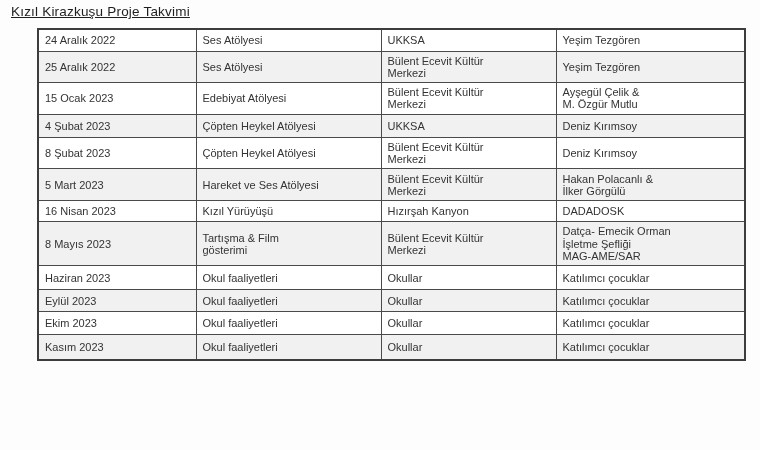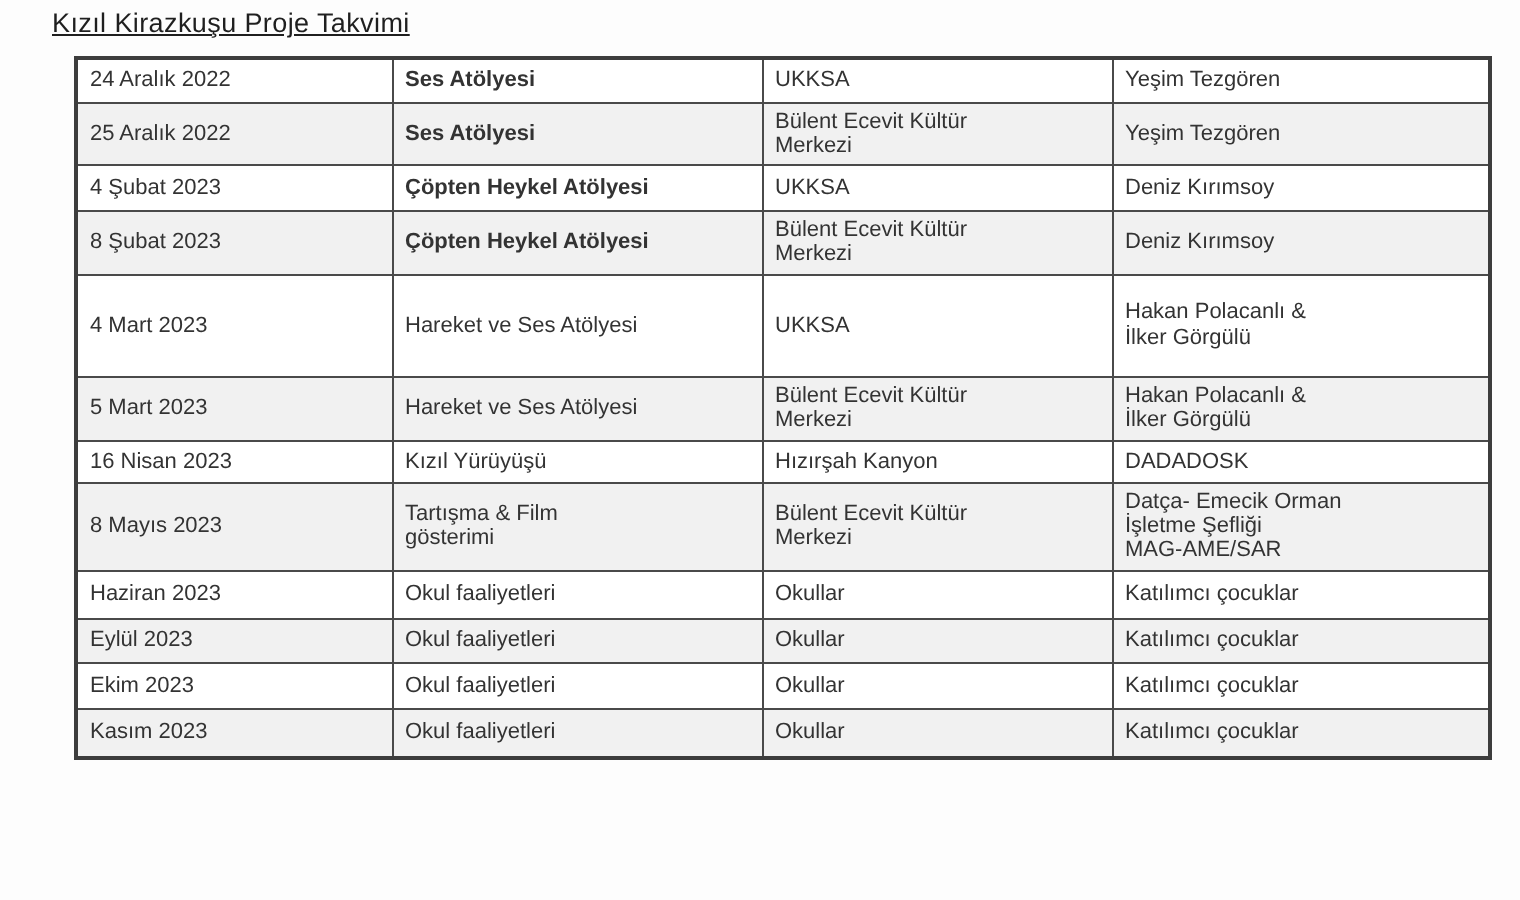--- a/index.html
+++ b/index.html
@@ -6,21 +6,21 @@
   body{
     width:760px;height:450px;
     background:#fdfdfd;
     font-family:"Liberation Sans", sans-serif;
     color:#2e2e2e;
     overflow:hidden;
     position:relative;
   }
   .page-title{
     position:absolute;
-    left:26px;top:4px;
+    left:11px;top:4px;
     font-size:13.5px;
     font-weight:400;
     letter-spacing:.2px;
     color:#1f1f1f;
     text-decoration:underline;
     white-space:nowrap;
   }
   table.schedule{
     position:absolute;
     left:37px;top:28px;
@@ -37,21 +37,21 @@
     border:1px solid #4a4a4a;
     font-size:11px;
     line-height:1.12;
     padding:3px 6px;
     vertical-align:middle;
     white-space:pre-line;
     color:#333333;
     background:#ffffff;
   }
   tr:nth-child(even) td{background:#f1f1f1;}
-  td.b{font-weight:700;}
+  td.b{font-weight:400;}
 </style>
 </head>
 <body>
 
 <div class="page-title">Kızıl Kirazkuşu Proje Takvimi</div>
 
 <table class="schedule">
   <colgroup>
     <col class="c-date">
       <col class="c-activity">
@@ -65,39 +65,40 @@
       <td>UKKSA</td>
       <td>Yeşim Tezgören</td>
     </tr>
     <tr style="height:29px">
       <td>25 Aralık 2022</td>
       <td class="b">Ses Atölyesi</td>
       <td>Bülent Ecevit Kültür
 Merkezi</td>
       <td>Yeşim Tezgören</td>
     </tr>
+    <tr style="height:29px">
+      <td>15 Ocak 2023</td>
+      <td>Edebiyat Atölyesi</td>
+      <td>Bülent Ecevit Kültür
+Merkezi</td>
+      <td>Ayşegül Çelik &amp;
+M. Özgür Mutlu</td>
+    </tr>
     <tr style="height:23px">
       <td>4 Şubat 2023</td>
       <td class="b">Çöpten Heykel Atölyesi</td>
       <td>UKKSA</td>
       <td>Deniz Kırımsoy</td>
     </tr>
     <tr style="height:24px">
       <td>8 Şubat 2023</td>
       <td class="b">Çöpten Heykel Atölyesi</td>
       <td>Bülent Ecevit Kültür
 Merkezi</td>
       <td>Deniz Kırımsoy</td>
-    </tr>
-    <tr style="height:51px">
-      <td>4 Mart 2023</td>
-      <td>Hareket ve Ses Atölyesi</td>
-      <td>UKKSA</td>
-      <td>Hakan Polacanlı &amp;
-İlker Görgülü</td>
     </tr>
     <tr style="height:32px">
       <td>5 Mart 2023</td>
       <td>Hareket ve Ses Atölyesi</td>
       <td>Bülent Ecevit Kültür
 Merkezi</td>
       <td>Hakan Polacanlı &amp;
 İlker Görgülü</td>
     </tr>
     <tr style="height:21px">

